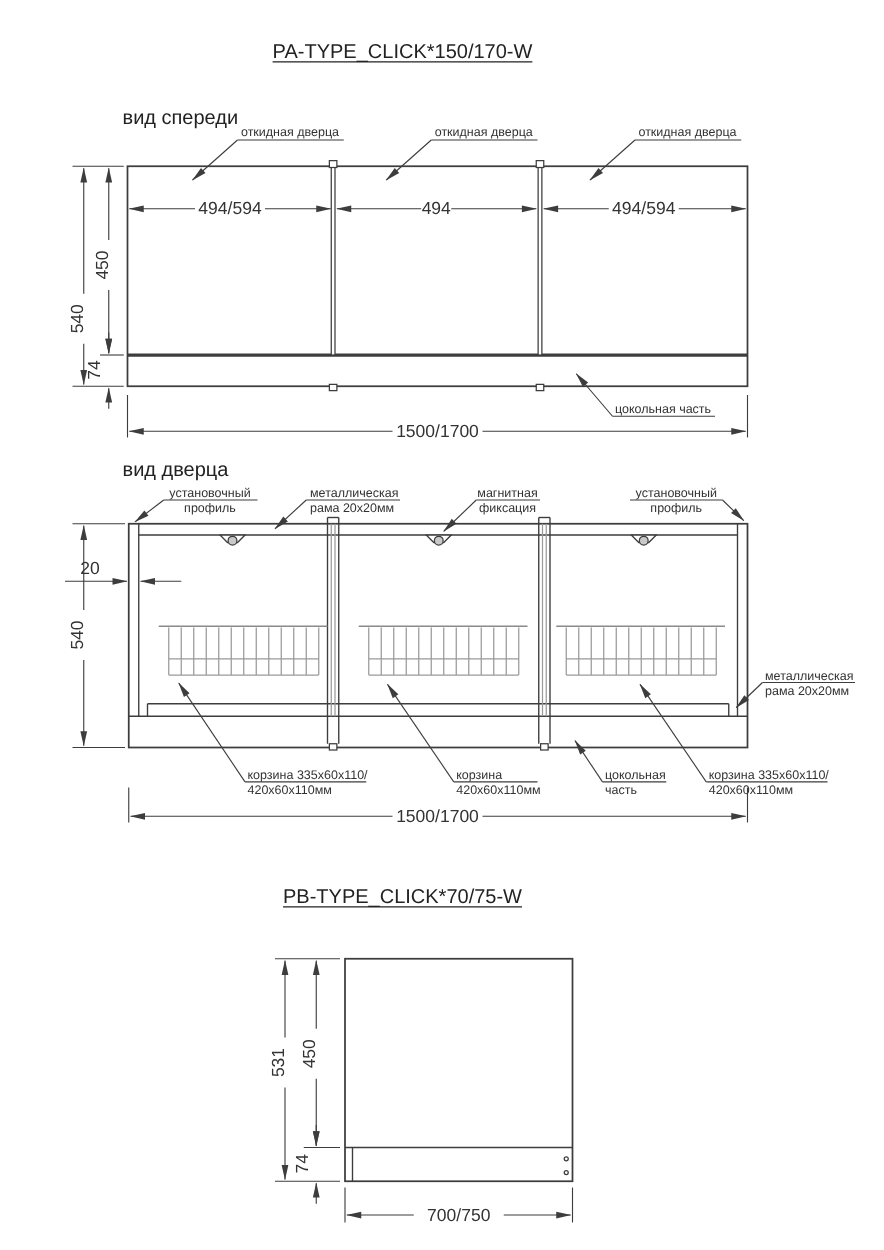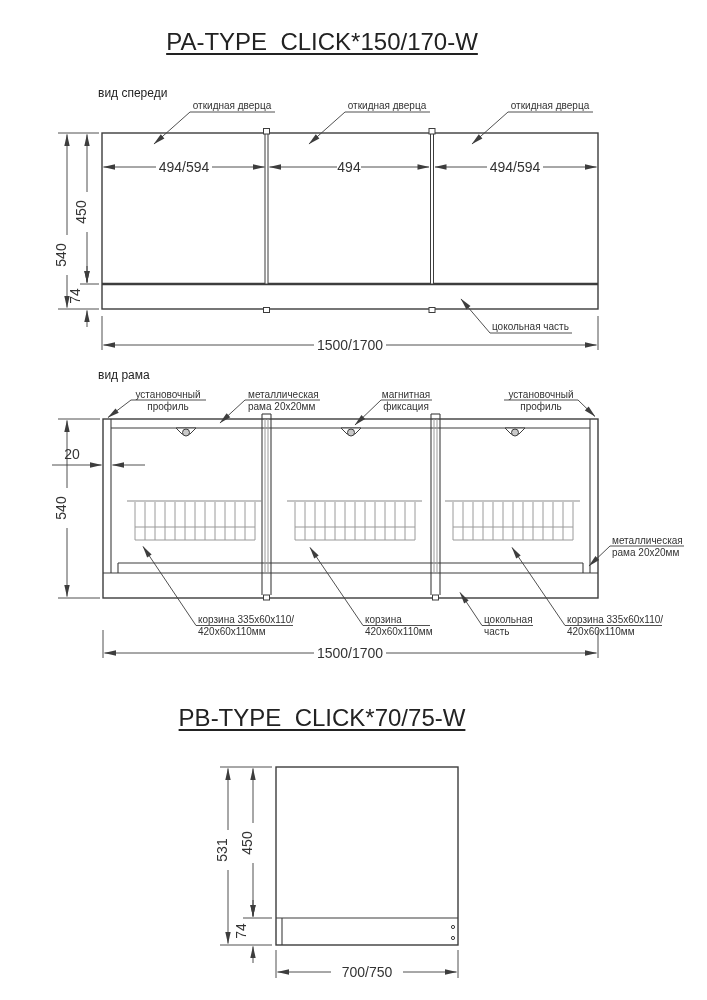--- a/index.html
+++ b/index.html
@@ -1,20 +1,20 @@
 <!DOCTYPE html>
 <html><head>
 <meta charset="utf-8">
 <style>
   html,body{margin:0;padding:0;background:#fff;}
   .sheet{position:relative;width:707px;height:1000px;background:#ffffff;overflow:hidden;
          font-family:"Liberation Sans",sans-serif;}
-  .title{position:absolute;left:0;width:644px;text-align:center;font-size:24px;line-height:22px;
+  .title{position:absolute;left:0;width:644px;text-align:center;font-size:16px;line-height:22px;
          color:#222;text-decoration:underline;text-underline-offset:3px;white-space:nowrap;}
-  .viewlabel{position:absolute;font-size:12px;color:#222;}
+  .viewlabel{position:absolute;font-size:16px;color:#222;}
   svg{position:absolute;left:0;top:0;}
   svg line{stroke:#3d3d3d;stroke-width:1;}
   .ol{fill:none;stroke:#3d3d3d;stroke-width:1.4;}
   .l1{stroke:#3d3d3d;stroke-width:1.1;}
   .lt{stroke:#3d3d3d;stroke-width:0.9;fill:none;}
   .thick{stroke:#3d3d3d;stroke-width:2.6;}
   .lg{stroke:#9a9a9a;stroke-width:1;}
   .lr{stroke:#8a8a8a;stroke-width:1.2;}
   .wfill{fill:#ffffff;stroke:#3d3d3d;stroke-width:1;}
   .mg{fill:#c9c9c9;stroke:#3d3d3d;stroke-width:1;}
@@ -23,21 +23,21 @@
   .dim{font-size:14px;}
   .cap{font-size:10px;}
 </style>
 </head>
 <body>
 
 <div class="sheet">
 
   <div class="title" style="top:31px;">PA-TYPE_CLICK*150/170-W</div>
   <div class="viewlabel" style="left:98px;top:86px;">вид спереди</div>
-  <div class="viewlabel" style="left:98px;top:368px;">вид рама</div>
+  <div class="viewlabel" style="left:98px;top:368px;">вид дверца</div>
   <div class="title" style="top:707px;text-decoration:underline;">PB-TYPE_CLICK*70/75-W</div>
 
   <svg width="707" height="1000" viewBox="0 0 707 1000">
     <defs>
       <marker id="arr" markerWidth="14" markerHeight="8" refX="12.5" refY="4" orient="auto" markerUnits="userSpaceOnUse">
         <path d="M13,4 L1,1.3 L1,6.7 Z" fill="#3d3d3d"></path>
       </marker>
     </defs>
 
     <g>

